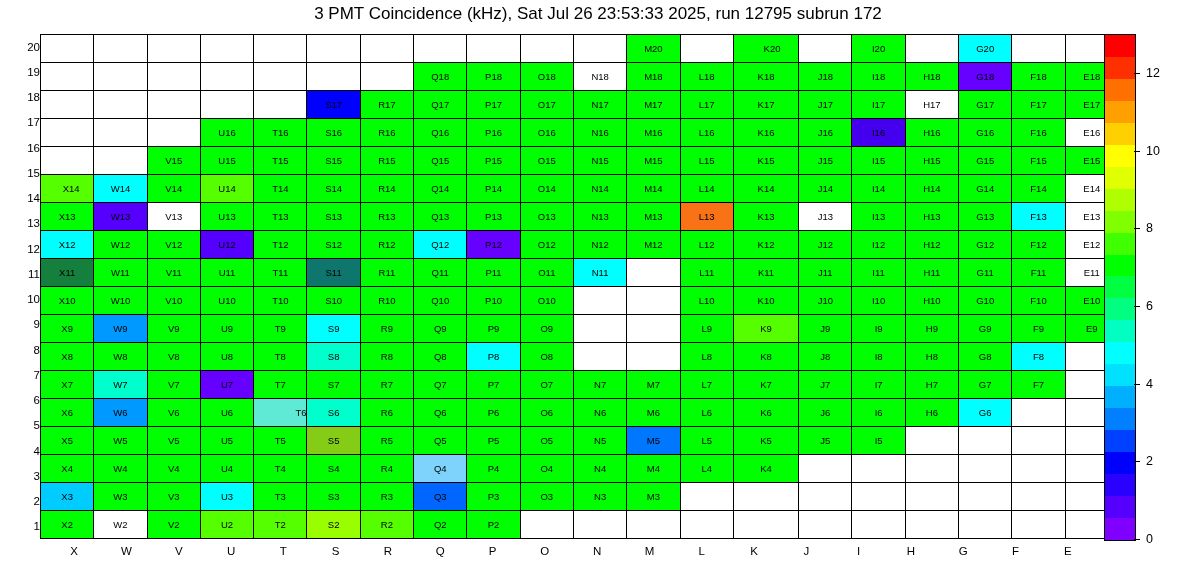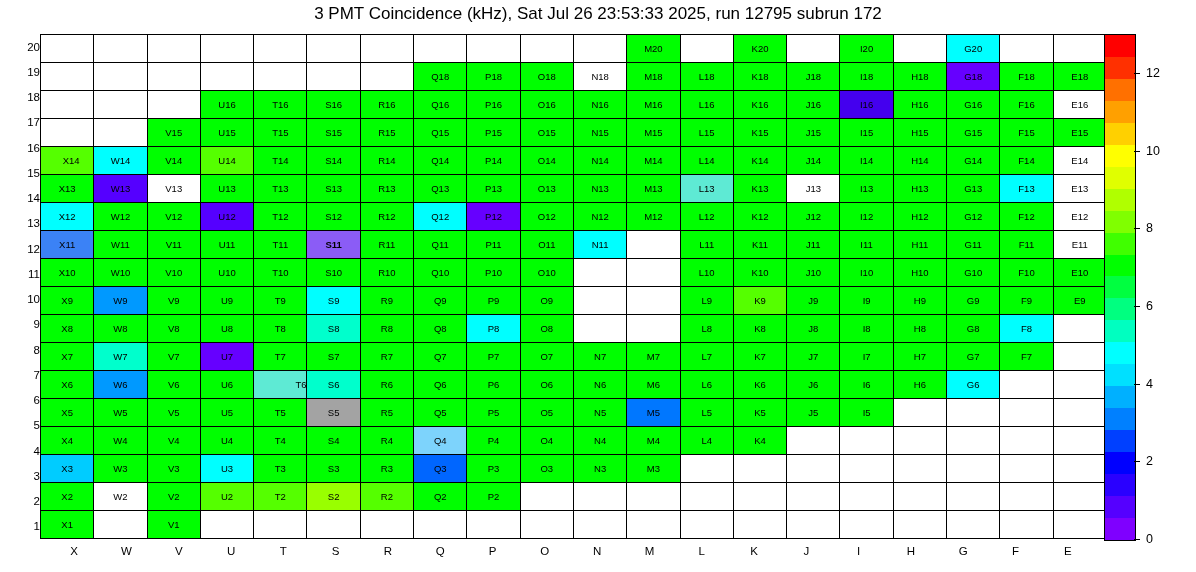--- a/index.html
+++ b/index.html
@@ -62,21 +62,21 @@
             <td style="background: rgb(255, 255, 255);"></td>
             <td style="background: rgb(255, 255, 255);"></td>
             <td style="background: rgb(255, 255, 255);"></td>
             <td style="background: rgb(255, 255, 255);"></td>
             <td style="background: rgb(255, 255, 255);"></td>
             <td style="background: rgb(255, 255, 255);"></td>
             <td style="background: rgb(255, 255, 255);"></td>
             <td style="background: rgb(255, 255, 255);"></td>
             <td style="background: rgb(0, 255, 0);">M20</td>
             <td style="background: rgb(255, 255, 255);"></td>
-            <td style="background: rgb(0, 255, 0);">K20</td>
+            <td style="background: rgb(0, 255, 0); padding-left: 12px;">K20</td>
             <td style="background: rgb(255, 255, 255);"></td>
             <td style="background: rgb(0, 255, 0);">I20</td>
             <td style="background: rgb(255, 255, 255);"></td>
             <td style="background: rgb(0, 255, 255);">G20</td>
             <td style="background: rgb(255, 255, 255);"></td>
             <td style="background: rgb(255, 255, 255);"></td>
           </tr>
           <tr>
             <td style="background: rgb(255, 255, 255);"></td>
             <td style="background: rgb(255, 255, 255);"></td>
@@ -91,20 +91,42 @@
             <td style="background: rgb(255, 255, 255);">N18</td>
             <td style="background: rgb(0, 255, 0);">M18</td>
             <td style="background: rgb(0, 255, 0);">L18</td>
             <td style="background: rgb(0, 255, 0);">K18</td>
             <td style="background: rgb(0, 255, 0);">J18</td>
             <td style="background: rgb(0, 255, 0);">I18</td>
             <td style="background: rgb(0, 255, 0);">H18</td>
             <td style="background: rgb(102, 0, 255);">G18</td>
             <td style="background: rgb(0, 255, 0);">F18</td>
             <td style="background: rgb(0, 255, 0);">E18</td>
+          </tr>
+          <tr>
+            <td style="background: rgb(255, 255, 255);"></td>
+            <td style="background: rgb(255, 255, 255);"></td>
+            <td style="background: rgb(255, 255, 255);"></td>
+            <td style="background: rgb(255, 255, 255);"></td>
+            <td style="background: rgb(255, 255, 255);"></td>
+            <td style="background: rgb(0, 0, 255);">S17</td>
+            <td style="background: rgb(0, 255, 0);">R17</td>
+            <td style="background: rgb(0, 255, 0);">Q17</td>
+            <td style="background: rgb(0, 255, 0);">P17</td>
+            <td style="background: rgb(0, 255, 0);">O17</td>
+            <td style="background: rgb(0, 255, 0);">N17</td>
+            <td style="background: rgb(0, 255, 0);">M17</td>
+            <td style="background: rgb(0, 255, 0);">L17</td>
+            <td style="background: rgb(0, 255, 0);">K17</td>
+            <td style="background: rgb(0, 255, 0);">J17</td>
+            <td style="background: rgb(0, 255, 0);">I17</td>
+            <td style="background: rgb(255, 255, 255);">H17</td>
+            <td style="background: rgb(0, 255, 0);">G17</td>
+            <td style="background: rgb(0, 255, 0);">F17</td>
+            <td style="background: rgb(0, 255, 0);">E17</td>
           </tr>
           <tr>
             <td style="background: rgb(255, 255, 255);"></td>
             <td style="background: rgb(255, 255, 255);"></td>
             <td style="background: rgb(255, 255, 255);"></td>
             <td style="background: rgb(0, 255, 0);">U16</td>
             <td style="background: rgb(0, 255, 0);">T16</td>
             <td style="background: rgb(0, 255, 0);">S16</td>
             <td style="background: rgb(0, 255, 0);">R16</td>
             <td style="background: rgb(0, 255, 0);">Q16</td>
@@ -171,21 +193,21 @@
             <td style="background: rgb(255, 255, 255);">V13</td>
             <td style="background: rgb(0, 255, 0);">U13</td>
             <td style="background: rgb(0, 255, 0);">T13</td>
             <td style="background: rgb(0, 255, 0);">S13</td>
             <td style="background: rgb(0, 255, 0);">R13</td>
             <td style="background: rgb(0, 255, 0);">Q13</td>
             <td style="background: rgb(0, 255, 0);">P13</td>
             <td style="background: rgb(0, 255, 0);">O13</td>
             <td style="background: rgb(0, 255, 0);">N13</td>
             <td style="background: rgb(0, 255, 0);">M13</td>
-            <td style="background: #5eead4;">L13</td>
+            <td style="background: #f97316;">L13</td>
             <td style="background: rgb(0, 255, 0);">K13</td>
             <td style="background: rgb(255, 255, 255);">J13</td>
             <td style="background: rgb(0, 255, 0);">I13</td>
             <td style="background: rgb(0, 255, 0);">H13</td>
             <td style="background: rgb(0, 255, 0);">G13</td>
             <td style="background: rgb(0, 255, 255);">F13</td>
             <td style="background: rgb(255, 255, 255);">E13</td>
           </tr>
           <tr>
             <td style="background: rgb(0, 255, 255);">X12</td>
@@ -203,26 +225,26 @@
             <td style="background: rgb(0, 255, 0);">L12</td>
             <td style="background: rgb(0, 255, 0);">K12</td>
             <td style="background: rgb(0, 255, 0);">J12</td>
             <td style="background: rgb(0, 255, 0);">I12</td>
             <td style="background: rgb(0, 255, 0);">H12</td>
             <td style="background: rgb(0, 255, 0);">G12</td>
             <td style="background: rgb(0, 255, 0);">F12</td>
             <td style="background: rgb(255, 255, 255);">E12</td>
           </tr>
           <tr>
-            <td style="background: #3b82f6;">X11</td>
+            <td style="background: #15803d;">X11</td>
             <td style="background: rgb(0, 255, 0);">W11</td>
             <td style="background: rgb(0, 255, 0);">V11</td>
             <td style="background: rgb(0, 255, 0);">U11</td>
             <td style="background: rgb(0, 255, 0);">T11</td>
-            <td style="background: #8b5cf6; font-weight: bold;">S11</td>
+            <td style="background: #0f766e;">S11</td>
             <td style="background: rgb(0, 255, 0);">R11</td>
             <td style="background: rgb(0, 255, 0);">Q11</td>
             <td style="background: rgb(0, 255, 0);">P11</td>
             <td style="background: rgb(0, 255, 0);">O11</td>
             <td style="background: rgb(0, 255, 255);">N11</td>
             <td style="background: rgb(255, 255, 255);"></td>
             <td style="background: rgb(0, 255, 0);">L11</td>
             <td style="background: rgb(0, 255, 0);">K11</td>
             <td style="background: rgb(0, 255, 0);">J11</td>
             <td style="background: rgb(0, 255, 0);">I11</td>
@@ -340,21 +362,21 @@
             <td style="background: rgb(0, 255, 255);">G6</td>
             <td style="background: rgb(255, 255, 255);"></td>
             <td style="background: rgb(255, 255, 255);"></td>
           </tr>
           <tr>
             <td style="background: rgb(0, 255, 0);">X5</td>
             <td style="background: rgb(0, 255, 0);">W5</td>
             <td style="background: rgb(0, 255, 0);">V5</td>
             <td style="background: rgb(0, 255, 0);">U5</td>
             <td style="background: rgb(0, 255, 0);">T5</td>
-            <td style="background: #a3a3a3;">S5</td>
+            <td style="background: #84cc16;">S5</td>
             <td style="background: rgb(0, 255, 0);">R5</td>
             <td style="background: rgb(0, 255, 0);">Q5</td>
             <td style="background: rgb(0, 255, 0);">P5</td>
             <td style="background: rgb(0, 255, 0);">O5</td>
             <td style="background: rgb(0, 255, 0);">N5</td>
             <td style="background: rgb(0, 119, 255);">M5</td>
             <td style="background: rgb(0, 255, 0);">L5</td>
             <td style="background: rgb(0, 255, 0);">K5</td>
             <td style="background: rgb(0, 255, 0);">J5</td>
             <td style="background: rgb(0, 255, 0);">I5</td>
@@ -410,42 +432,20 @@
           <tr>
             <td style="background: rgb(0, 255, 0);">X2</td>
             <td style="background: rgb(255, 255, 255);">W2</td>
             <td style="background: rgb(0, 255, 0);">V2</td>
             <td style="background: rgb(85, 255, 0);">U2</td>
             <td style="background: rgb(85, 255, 0);">T2</td>
             <td style="background: rgb(153, 255, 0);">S2</td>
             <td style="background: rgb(85, 255, 0);">R2</td>
             <td style="background: rgb(0, 255, 0);">Q2</td>
             <td style="background: rgb(0, 255, 0);">P2</td>
-            <td style="background: rgb(255, 255, 255);"></td>
-            <td style="background: rgb(255, 255, 255);"></td>
-            <td style="background: rgb(255, 255, 255);"></td>
-            <td style="background: rgb(255, 255, 255);"></td>
-            <td style="background: rgb(255, 255, 255);"></td>
-            <td style="background: rgb(255, 255, 255);"></td>
-            <td style="background: rgb(255, 255, 255);"></td>
-            <td style="background: rgb(255, 255, 255);"></td>
-            <td style="background: rgb(255, 255, 255);"></td>
-            <td style="background: rgb(255, 255, 255);"></td>
-            <td style="background: rgb(255, 255, 255);"></td>
-          </tr>
-          <tr>
-            <td style="background: rgb(0, 255, 0);">X1</td>
-            <td style="background: rgb(255, 255, 255);"></td>
-            <td style="background: rgb(0, 255, 0);">V1</td>
-            <td style="background: rgb(255, 255, 255);"></td>
-            <td style="background: rgb(255, 255, 255);"></td>
-            <td style="background: rgb(255, 255, 255);"></td>
-            <td style="background: rgb(255, 255, 255);"></td>
-            <td style="background: rgb(255, 255, 255);"></td>
-            <td style="background: rgb(255, 255, 255);"></td>
             <td style="background: rgb(255, 255, 255);"></td>
             <td style="background: rgb(255, 255, 255);"></td>
             <td style="background: rgb(255, 255, 255);"></td>
             <td style="background: rgb(255, 255, 255);"></td>
             <td style="background: rgb(255, 255, 255);"></td>
             <td style="background: rgb(255, 255, 255);"></td>
             <td style="background: rgb(255, 255, 255);"></td>
             <td style="background: rgb(255, 255, 255);"></td>
             <td style="background: rgb(255, 255, 255);"></td>
             <td style="background: rgb(255, 255, 255);"></td>

